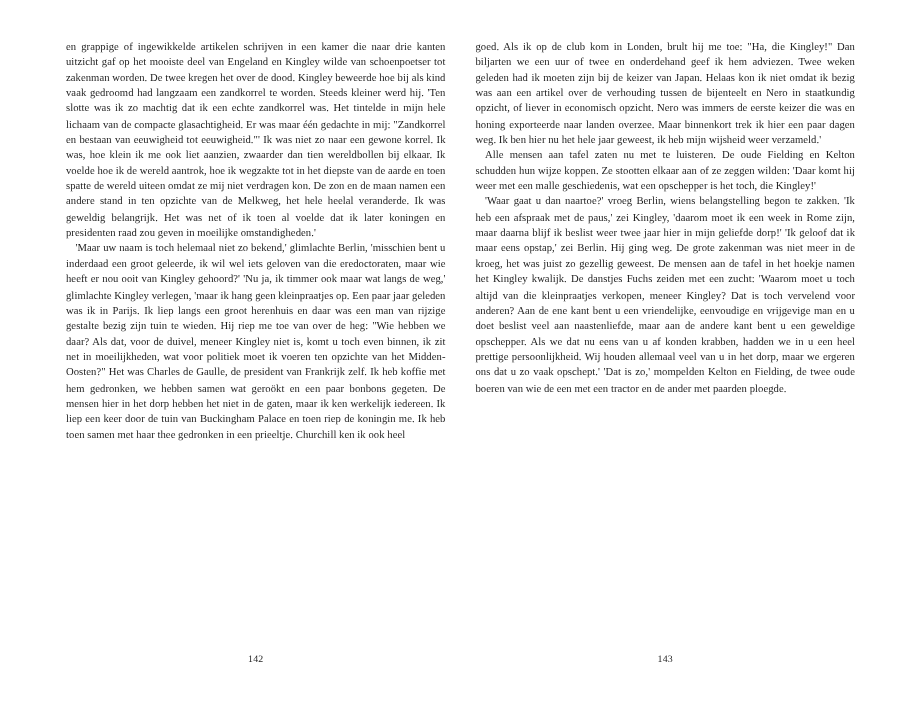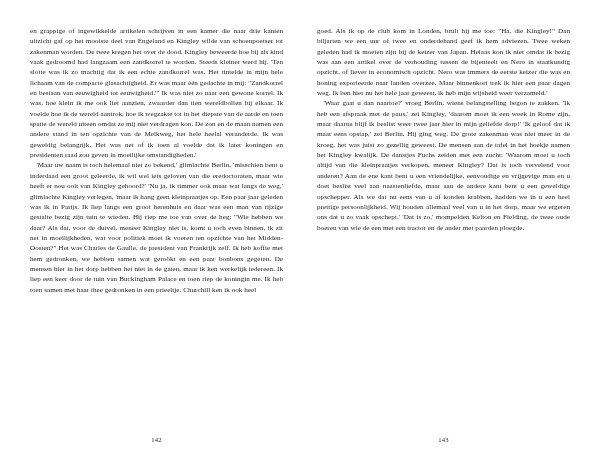--- a/index.html
+++ b/index.html
@@ -15,21 +15,21 @@
     color: #1a1a1a;
   }
   .spread {
     position: relative;
     width: 600px;
     height: 471px;
     box-sizing: border-box;
     padding: 26px 30px 16px 30px;
     display: flex;
     flex-direction: row;
-    gap: 34px;
+    gap: 20px;
     justify-content: flex-end;
   }
   .page {
     position: relative;
     width: 253px;
     display: flex;
     flex-direction: column;
     height: 100%;
   }
   .textcol {
@@ -77,19 +77,20 @@
     <div class="textcol">
       <p>en grappige of ingewikkelde artikelen schrijven in een kamer die naar drie kanten uitzicht gaf op het mooiste deel van Engeland en Kingley wilde van schoenpoetser tot zakenman worden. De twee kregen het over de dood. Kingley beweerde hoe bij als kind vaak gedroomd had langzaam een zandkorrel te worden. Steeds kleiner werd hij. 'Ten slotte was ik zo machtig dat ik een echte zandkorrel was. Het tintelde in mijn hele lichaam van de compacte glasachtigheid. Er was maar één gedachte in mij: "Zandkorrel en bestaan van eeuwigheid tot eeuwigheid."' Ik was niet zo naar een gewone korrel. Ik was, hoe klein ik me ook liet aanzien, zwaarder dan tien wereldbollen bij elkaar. Ik voelde hoe ik de wereld aantrok, hoe ik wegzakte tot in het diepste van de aarde en toen spatte de wereld uiteen omdat ze mij niet verdragen kon. De zon en de maan namen een andere stand in ten opzichte van de Melkweg, het hele heelal veranderde. Ik was geweldig belangrijk. Het was net of ik toen al voelde dat ik later koningen en presidenten raad zou geven in moeilijke omstandigheden.'</p>
       <p>'Maar uw naam is toch helemaal niet zo bekend,' glimlachte Berlin, 'misschien bent u inderdaad een groot geleerde, ik wil wel iets geloven van die eredoctoraten, maar wie heeft er nou ooit van Kingley gehoord?' 'Nu ja, ik timmer ook maar wat langs de weg,' glimlachte Kingley verlegen, 'maar ik hang geen kleinpraatjes op. Een paar jaar geleden was ik in Parijs. Ik liep langs een groot herenhuis en daar was een man van rijzige gestalte bezig zijn tuin te wieden. Hij riep me toe van over de heg: "Wie hebben we daar? Als dat, voor de duivel, meneer Kingley niet is, komt u toch even binnen, ik zit net in moeilijkheden, wat voor politiek moet ik voeren ten opzichte van het Midden-Oosten?" Het was Charles de Gaulle, de president van Frankrijk zelf. Ik heb koffie met hem gedronken, we hebben samen wat geroökt en een paar bonbons gegeten. De mensen hier in het dorp hebben het niet in de gaten, maar ik ken werkelijk iedereen. Ik liep een keer door de tuin van Buckingham Palace en toen riep de koningin me. Ik heb toen samen met haar thee gedronken in een prieeltje. Churchill ken ik ook heel</p>
     </div>
     <div class="folio left">142</div>
   </div>
 
   <div class="page">
     <div class="textcol">
       <p>goed. Als ik op de club kom in Londen, brult hij me toe: "Ha, die Kingley!" Dan biljarten we een uur of twee en onderdehand geef ik hem adviezen. Twee weken geleden had ik moeten zijn bij de keizer van Japan. Helaas kon ik niet omdat ik bezig was aan een artikel over de verhouding tussen de bijenteelt en Nero in staatkundig opzicht, of liever in economisch opzicht. Nero was immers de eerste keizer die was en honing exporteerde naar landen overzee. Maar binnenkort trek ik hier een paar dagen weg. Ik ben hier nu het hele jaar geweest, ik heb mijn wijsheid weer verzameld.'</p>
+      <p>Alle mensen aan tafel zaten nu met te luisteren. De oude Fielding en Kelton schudden hun wijze koppen. Ze stootten elkaar aan of ze zeggen wilden: 'Daar komt hij weer met een malle geschiedenis, wat een opschepper is het toch, die Kingley!'</p>
       <p>'Waar gaat u dan naartoe?' vroeg Berlin, wiens belangstelling begon te zakken. 'Ik heb een afspraak met de paus,' zei Kingley, 'daarom moet ik een week in Rome zijn, maar daarna blijf ik beslist weer twee jaar hier in mijn geliefde dorp!' 'Ik geloof dat ik maar eens opstap,' zei Berlin. Hij ging weg. De grote zakenman was niet meer in de kroeg, het was juist zo gezellig geweest. De mensen aan de tafel in het hoekje namen het Kingley kwalijk. De danstjes Fuchs zeiden met een zucht: 'Waarom moet u toch altijd van die kleinpraatjes verkopen, meneer Kingley? Dat is toch vervelend voor anderen? Aan de ene kant bent u een vriendelijke, eenvoudige en vrijgevige man en u doet beslist veel aan naastenliefde, maar aan de andere kant bent u een geweldige opschepper. Als we dat nu eens van u af konden krabben, hadden we in u een heel prettige persoonlijkheid. Wij houden allemaal veel van u in het dorp, maar we ergeren ons dat u zo vaak opschept.' 'Dat is zo,' mompelden Kelton en Fielding, de twee oude boeren van wie de een met een tractor en de ander met paarden ploegde.</p>
     </div>
     <div class="folio right">143</div>
   </div>
 
   <div class="gutter"></div>
 </div>
 
 </body></html>

